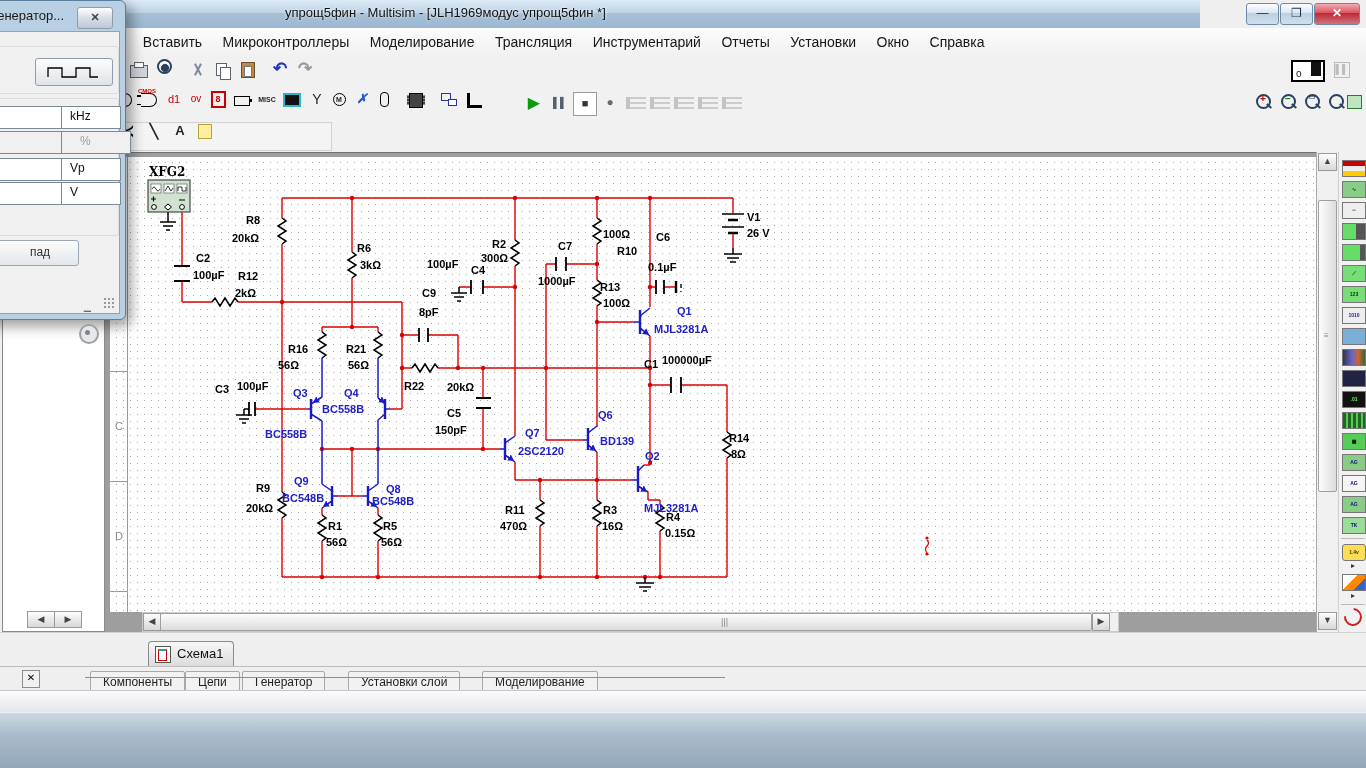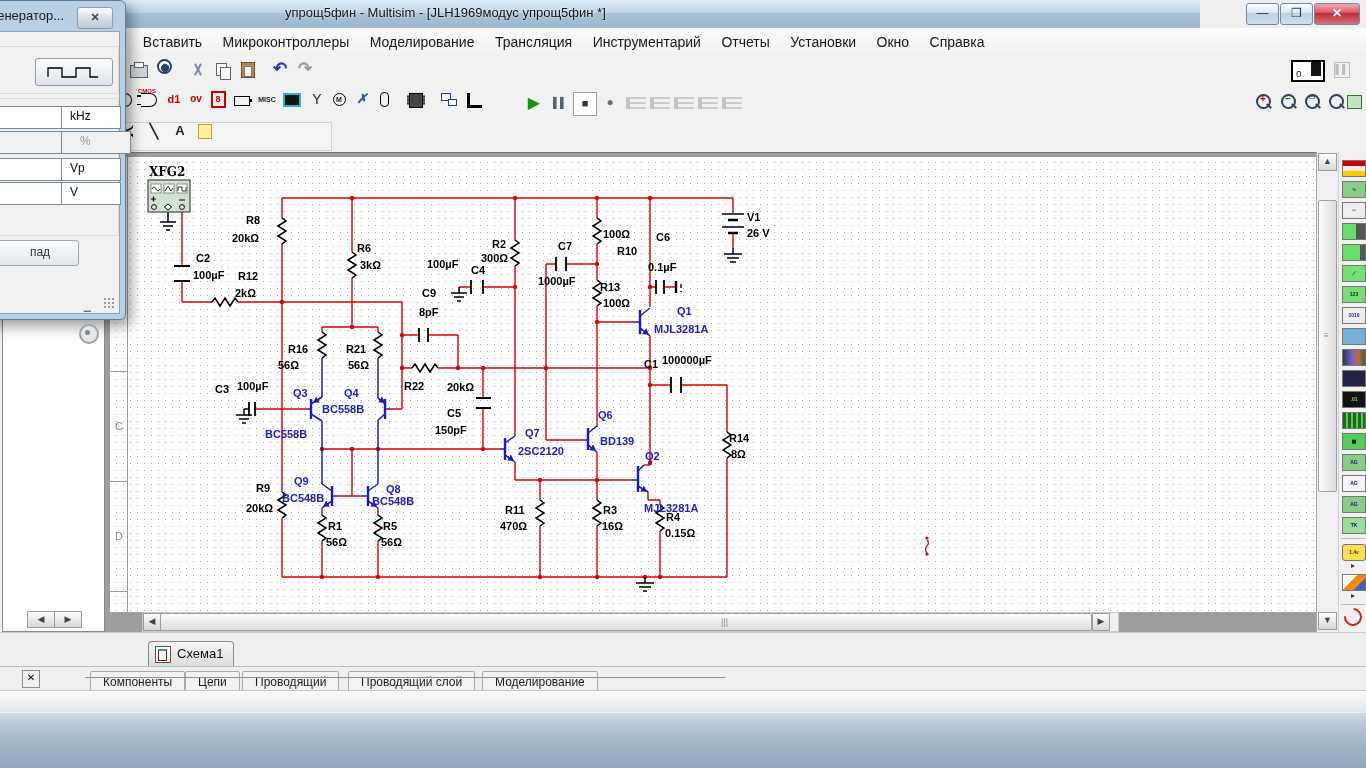--- a/index.html
+++ b/index.html
@@ -29,21 +29,21 @@
   .ic-x1{transform:rotate(28deg)} .ic-x2{transform:rotate(-28deg)}
   .ic-copy{width:9px;height:11px;background:#fff;border:1px solid #5c636b;margin:5px 0 0 5px;position:relative}
   .ic-copy:after{content:"";position:absolute;left:3px;top:3px;width:9px;height:11px;background:#fff;border:1px solid #5c636b}
   .ic-paste{width:12px;height:14px;background:#b98a4e;border:1px solid #6e4f24;margin:4px auto 0;position:relative}
   .ic-paste:after{content:"";position:absolute;left:2px;top:3px;width:6px;height:9px;background:#fff;border:1px solid #777}
   .arrowch{font-size:17px;font-weight:bold}
   .gate{width:15px;height:12px;border:1.5px solid #000;border-left:none;border-radius:0 7px 7px 0;margin:5px auto 0;position:relative}
   .gate:before{content:"";position:absolute;left:-4px;top:1px;width:4px;height:1.5px;background:#000}
   .gate:after{content:"";position:absolute;left:-4px;bottom:1px;width:4px;height:1.5px;background:#000}
   .gtag{position:absolute;left:1px;top:0;font-size:6px;font-weight:bold;color:#c00;line-height:6px}
-  .redtxt{color:#c00;font-weight:bold}
+  .redtxt{color:#c00;font-weight:normal}
   .ic-batt{width:14px;height:8px;border:1px solid #000;margin:8px auto 0;position:relative}
   .ic-batt:after{content:"";position:absolute;right:-3px;top:2px;width:2px;height:3px;background:#000}
   .ic-disp{width:14px;height:10px;background:#111;border:2px solid #2ab6c9;margin:5px auto 0}
   .ic-motor{width:11px;height:11px;border:1.5px solid #000;border-radius:50%;margin:5px auto 0;font-size:7px;line-height:11px;font-weight:bold}
   .ic-caps{width:7px;height:13px;border:1.5px solid #000;border-radius:4px;margin:4px auto 0}
   .ic-mcu{width:12px;height:13px;background:#444;border:1px solid #000;margin:5px auto 0;position:relative}
   .ic-mcu:before,.ic-mcu:after{content:"";position:absolute;top:1px;width:2px;height:10px;background:repeating-linear-gradient(#888 0 1px,#444 1px 3px)}
   .ic-mcu:before{left:-3px}.ic-mcu:after{right:-3px}
   .ic-hier{width:8px;height:6px;border:1.5px solid #283593;margin:5px 0 0 4px;position:relative}
   .ic-hier:after{content:"";position:absolute;left:6px;top:5px;width:7px;height:5px;border:1.5px solid #283593;background:#fff}
@@ -563,22 +563,22 @@
   <div class="sheettab tab-inactive" style="left:148px">
     <span class="pageicon"></span>
     <span>Схема1</span>
   </div>
 </div>
 
 <div class="abs" id="ssbar">
   <div class="abs" id="ssclose">✕</div>
   <div class="sstab" style="left:90px">Компоненты</div>
   <div class="sstab" style="left:185px">Цепи</div>
-  <div class="sstab" style="left:242px">Проводящий</div>
-  <div class="sstab" style="left:348px">Проводящий слой</div>
+  <div class="sstab" style="left:242px">Генератор</div>
+  <div class="sstab" style="left:348px">Установки слой</div>
   <div class="sstab" style="left:482px">Моделирование</div>
 </div>
 
 <div class="abs" id="statusbar">
   
   
   
 </div>
 
 <div class="abs" id="taskbar">

